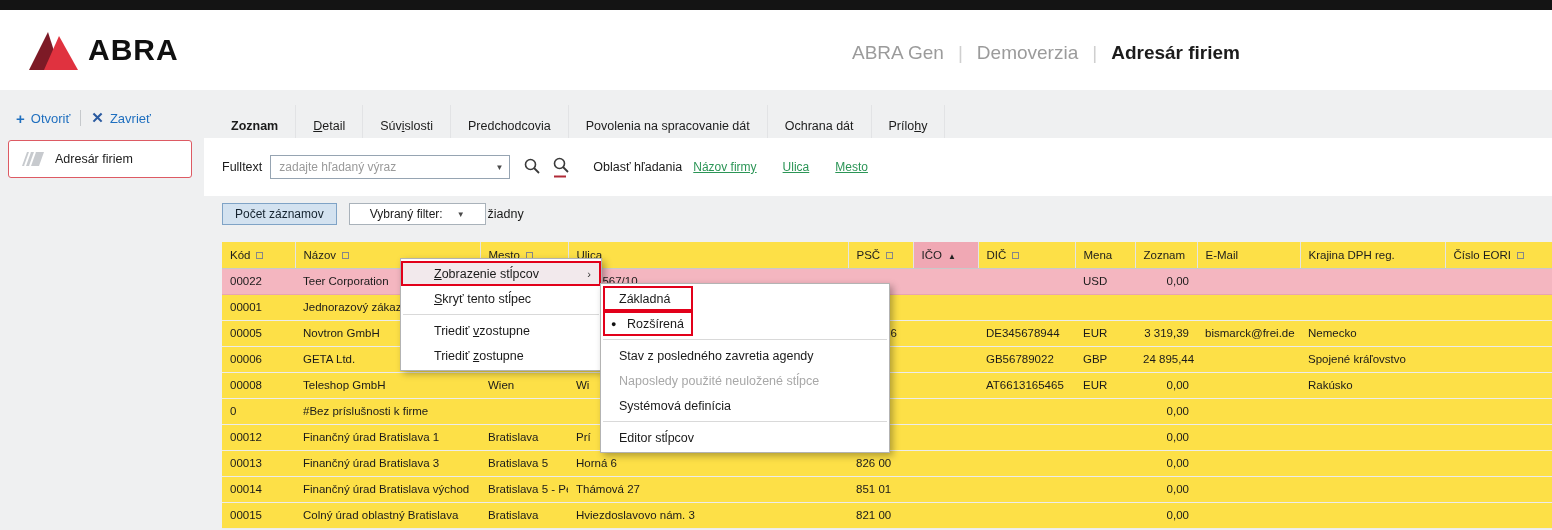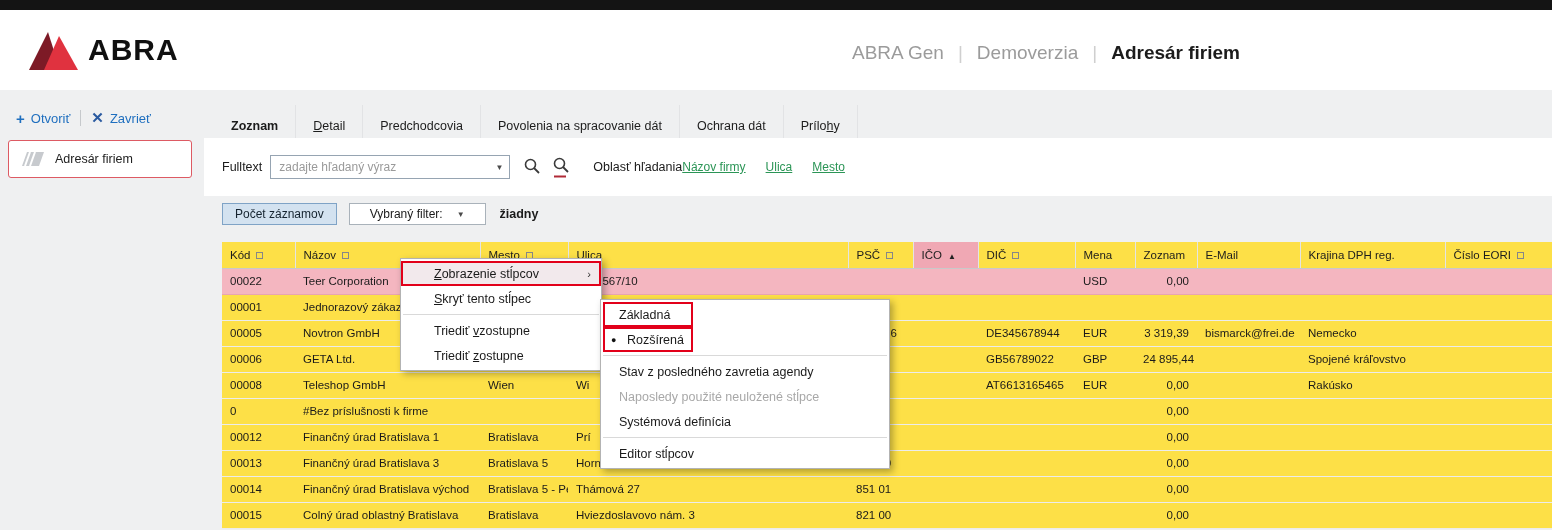--- a/index.html
+++ b/index.html
@@ -44,47 +44,47 @@
   .search-band { position:absolute; left:204px; top:48px; width:1348px; height:58px; background:#fff;
     display:flex; align-items:center; padding-left:18px; font-size:12.5px; }
   .ft-label { margin-right:8px; }
   .combo { position:relative; width:240px; height:24px; border:1px solid #96a4b2; background:#fff; }
   .combo input { width:100%; height:100%; border:0; outline:none; padding:0 24px 0 8px; font-family:inherit; font-size:12px; color:#333; }
   .combo input::placeholder { color:#9a9a9a; }
   .combo .arr { position:absolute; right:6px; top:7px; font-size:8px; color:#4a4a4a; pointer-events:none; }
   .mag { margin-left:12px; display:flex; align-items:center; cursor:pointer; }
   .mag + .mag { margin-left:9px; }
   .scope-label { margin-left:22px; }
-  .scope-links { display:flex; gap:20px; }
+  .scope-links { display:flex; gap:26px; margin-left:11px; }
   .scope-links .lnk { color:var(--link-green,#2b9556); text-decoration:underline; font-size:12px; cursor:pointer; }
 
   
   .filter-band { position:absolute; left:204px; top:106px; width:1348px; height:36px; display:flex; align-items:center; padding-left:18px; font-size:12px; }
   .count-btn { height:22px; padding:0 12px; background:#d3e2f0; border:1px solid #7fa3c6; display:flex; align-items:center; color:#15232f; cursor:pointer; }
   .filter-select { margin-left:12px; height:22px; padding:0 20px; background:#fff; border:1px solid #a9b2ba; display:flex; align-items:center; gap:14px; cursor:pointer; }
   .filter-select .arr { font-size:8px; color:#4a4a4a; }
-  .filter-value { margin-left:14px; font-weight:bold; font-size:12.5px;text-align:center; }
+  .filter-value { margin-left:2px; font-weight:normal; font-size:12.5px;text-align:center; }
 
   
   .grid { position:absolute; left:222px; top:152px; width:1330px; background:#fde047; }
   table { border-collapse:collapse; table-layout:fixed; width:1330px; font-size:11.5px; }
   th { height:26px; font-weight:normal; text-align:left; padding:0 4px 0 8px; color:#1c1c1c;
        border-bottom:1px solid #c9c9c9; border-right:1px solid #e4e4e4; white-space:nowrap; overflow:hidden; cursor:pointer; }
   th.sorted { background:var(--sort-pink,#f0a8b4); }
   th .sq { display:inline-block; width:7px; height:7px; border:1px solid #878787; margin-left:6px; }
   th .sort-arrow { font-size:8px; margin-left:6px; color:#222; }
   td { height:26px; padding:0 8px; border-bottom:1px solid #ececec; white-space:nowrap; overflow:hidden; color:#1a1a1a; }
   td.num { text-align:right; }
   tr.selected td { background:var(--selection-pink,#f4b6c0); border-bottom-color:#e8a5b0; }
 
   
   .menu { position:absolute; background:#fff; border:1px solid #b3b3b3; box-shadow:3px 3px 7px rgba(0,0,0,.3);
           font-size:12.5px; color:#1a1a1a; padding:2px 0; }
   .menu1 { left:400px; top:258px; width:202px; z-index:50; }
-  .menu2 { left:600px; top:299px; width:290px; z-index:60;text-align:center; }
+  .menu2 { left:600px; top:283px; width:290px; z-index:60;text-align:center; }
   .mi { position:relative; height:25px; display:flex; align-items:center; padding:0 24px 0 33px; white-space:nowrap; cursor:pointer; }
   .menu2 .mi { padding-left:18px; }
   .mi.hl { background:#f2e9ec; border:2px solid var(--accent-red,#e2001a); padding-left:31px; }
   .mi .sub-arrow { position:absolute; right:8px; font-size:11px; color:#333; }
   .mi.disabled { color:#a8a8a8; cursor:default; }
   .mi.radio { padding-left:26px; }
   .radio-dot { position:absolute; left:10px; font-size:9px; color:#111; }
   .outline-box { position:absolute; left:2px; top:0; width:90px; height:25px; border:2px solid var(--accent-red,#e2001a); pointer-events:none; }
   .menu-sep { height:1px; background:#d9d9d9; margin:3px 2px; }
 </style>
@@ -129,20 +129,21 @@
       <polygon points="6,2 23,2 18,16 1,16" fill="#c7cace"></polygon>
       <line x1="9" y1="2" x2="4" y2="16" stroke="#fff" stroke-width="2"></line>
       <line x1="14" y1="2" x2="9" y2="16" stroke="#fff" stroke-width="2"></line>
     </svg>
     <span>Adresár firiem</span>
   </div>
 
   <div class="tabs">
     <div class="tab active">Zoznam</div>
     <div class="tab"><u>D</u>etail</div>
+    <div class="tab">Súv<u>i</u>slosti</div>
     <div class="tab">Predchodcovia</div>
     <div class="tab">Povolenia na spracovanie dát</div>
     <div class="tab">Ochrana dát</div>
     <div class="tab">Prílo<u>h</u>y</div>
   </div>
 
   <div class="search-band">
     <span class="ft-label">Fulltext</span>
     <div class="combo">
       <input type="text" placeholder="zadajte hľadaný výraz" style="">

